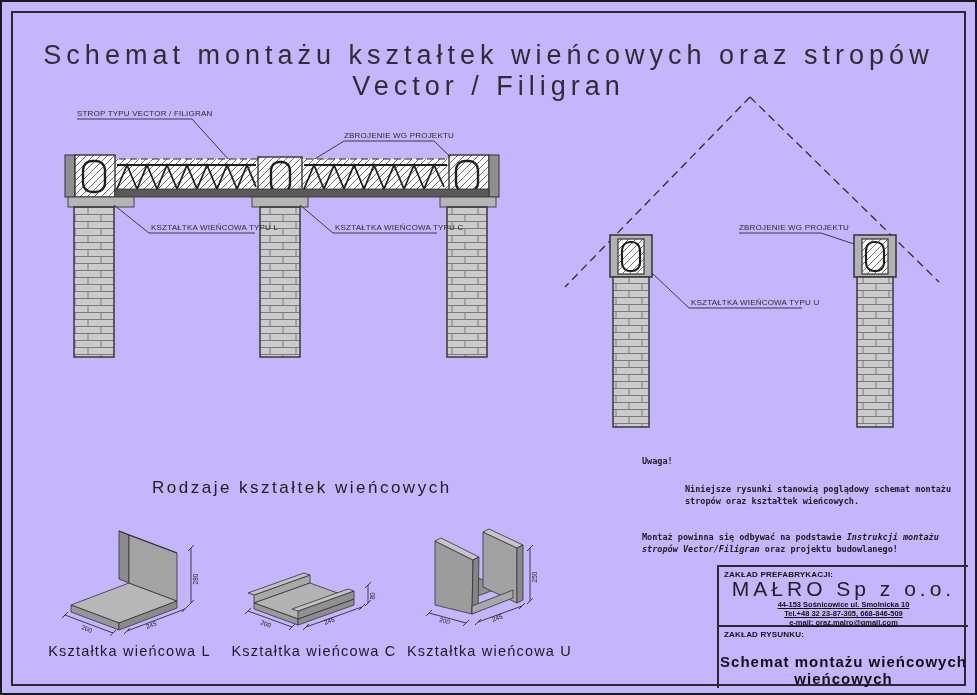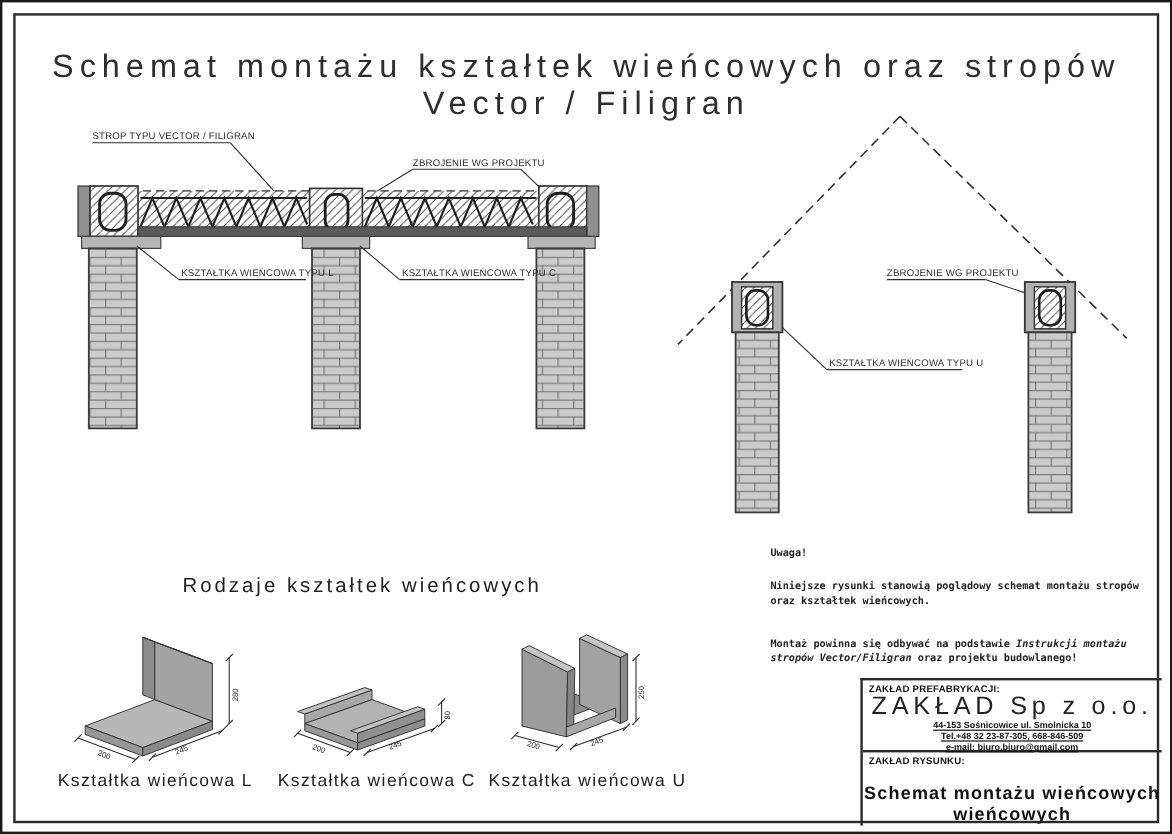--- a/index.html
+++ b/index.html
@@ -1,18 +1,18 @@
 <!DOCTYPE html>
 <html><head>
 <meta charset="utf-8">
 <style>
   * { margin:0; padding:0; box-sizing:border-box; }
   body { background:#e8e8e8; font-family:"Liberation Sans", sans-serif; }
   .page {
-    position:relative; width:977px; height:695px; background:#ffffff;
+    position:relative; width:977px; height:695px; background:#c4b5fd;
     border:2px solid #1a1a1a; overflow:hidden;
   }
   .frame {
     position:absolute; left:9px; top:9px; right:9px; bottom:7px;
     border:2px solid #2a2a2a; pointer-events:none;
   }
   .main-title {
     position:absolute; top:38px; left:0; right:0; text-align:center;
     font-size:27px; letter-spacing:5px; color:#2e2e2e; font-weight:400;
     font-family:"Liberation Sans", sans-serif;
@@ -35,21 +35,21 @@
     font-size:14.5px; letter-spacing:1.2px; color:#1d1d1d; font-weight:500;
   }
   .cap-l { left:35px;  width:185px; }
   .cap-c { left:222px; width:180px; }
   .cap-u { left:395px; width:185px; }
   .note {
     position:absolute; left:640px; top:453px; width:312px;
     font-family:"DejaVu Sans Mono", monospace; font-size:8.5px; line-height:12px;
     color:#222; font-weight:600;
   }
-  .note .p1 { margin-top:16px; }
+  .note .p1 { margin-top:16px;margin-left:43px; }
   .note .p2 { margin-top:24px; }
   .note i { font-style:italic; }
   .tb {
     position:absolute; left:715px; top:563px; width:251px; height:123px;
     border-left:2px solid #2a2a2a; border-top:2px solid #2a2a2a;
   }
   .tb-row1 { position:relative; height:60px; border-bottom:2px solid #2a2a2a;padding-left:24px; }
   .tb-row2 { position:relative; height:59px; }
   .tb-small { position:absolute; left:5px; top:3px; font-size:8px; font-weight:700; color:#111; letter-spacing:0.2px; }
   .tb-company {
@@ -258,25 +258,25 @@
 
   <div class="note">
     <div>Uwaga!</div>
     <div class="p1">Niniejsze rysunki stanowią poglądowy schemat montażu stropów oraz kształtek wieńcowych.</div>
     <div class="p2"><span>Montaż powinna się odbywać na podstawie </span><i>Instrukcji montażu stropów Vector/Filigran</i><span> oraz projektu budowlanego!</span></div>
   </div>
 
   <div class="tb">
     <div class="tb-row1">
       <div class="tb-small">ZAKŁAD PREFABRYKACJI:</div>
-      <div class="tb-company">ZAKŁAD Sp z o.o.</div>
+      <div class="tb-company">MAŁRO Sp z o.o.</div>
       <div class="tb-addr">
         <div>44-153 Sośnicowice ul. Smolnicka 10</div>
         <div>Tel.+48 32 23-87-305, 668-846-509</div>
-        <div>e-mail: biuro.biuro@gmail.com</div>
+        <div>e-mail: oraz.malro@gmail.com</div>
       </div>
     </div>
     <div class="tb-row2">
       <div class="tb-small">ZAKŁAD RYSUNKU:</div>
       <div class="tb-title">Schemat montażu wieńcowych wieńcowych</div>
     </div>
   </div>
 </div>
 
 </body></html>

